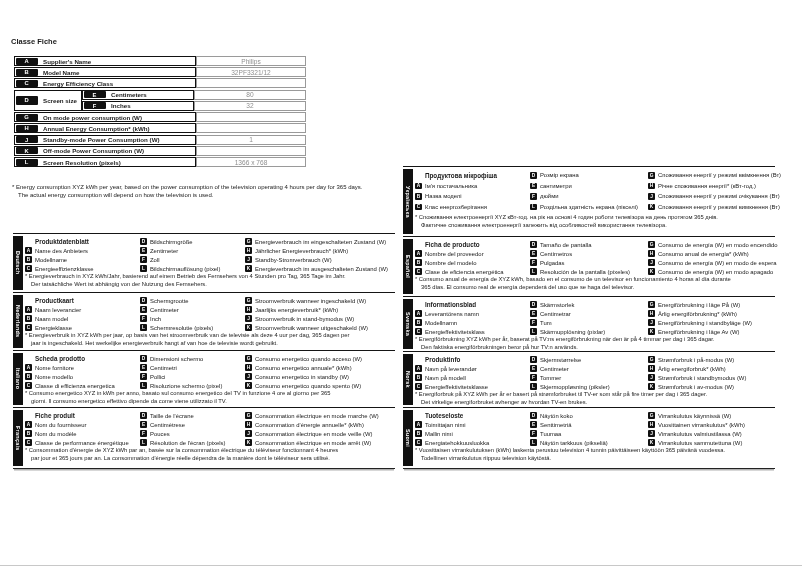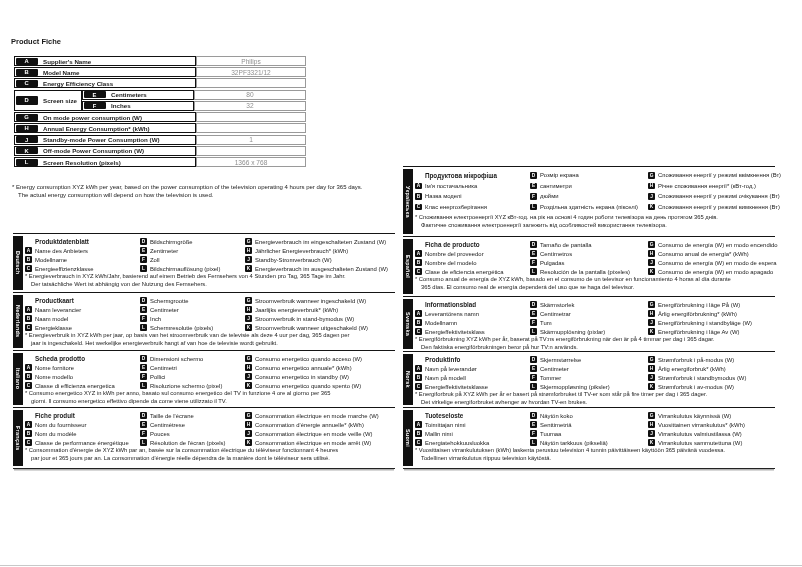--- a/index.html
+++ b/index.html
@@ -61,21 +61,21 @@
   .note{position:absolute;left:12px;top:39px;font-size:5.8px;line-height:7.6px;color:#222;white-space:nowrap;}
   .col-right .section:nth-child(1) .note{top:47px;}
   .note2{margin-left:6px;}
 
   .bottom-rule{position:absolute;left:0;right:0;bottom:1px;height:1.5px;background:#c8c8c8;}
 </style>
 </head>
 <body>
 
 <div class="page">
-  <div class="page-title">Product Fiche</div>
+  <div class="page-title">Classe Fiche</div>
 
   <div class="fiche-table">
     <div id="rows-top">
   <div class="t-row">
     <div class="t-left">
       <span class="t-badge">A</span>
       <span class="t-label">Supplier's Name</span>
     </div>
     <div class="t-value">Philips</div>
   </div>

